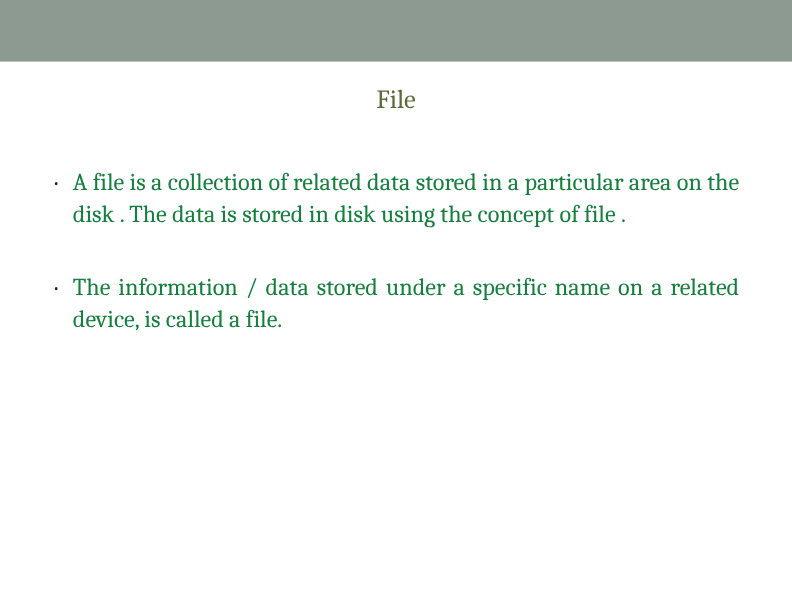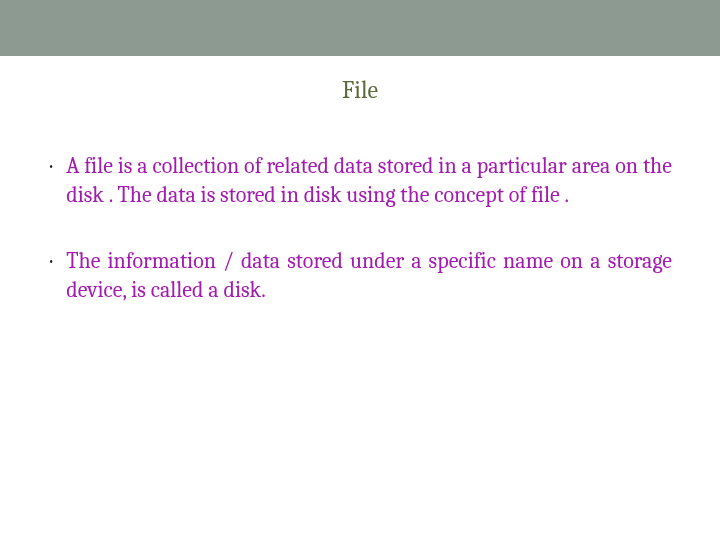--- a/index.html
+++ b/index.html
@@ -37,35 +37,35 @@
     }
     .bullet-dot {
       font-size: 14px;
       color: #1a1a1a;
       margin-right: 12px;
       margin-top: 6px;
       flex-shrink: 0;
     }
     .bullet-text {
       font-size: 22px;
-      color: #a21caf;
+      color: #15803d;
       line-height: 1.3;
       text-align: justify;
       font-family: Cambria, Georgia, serif;
     }
   </style>
 </head>
 <body>
 
 <div class="top-bar"></div>
 
 <h1 class="title">File</h1>
 
 <div class="content">
   <div class="bullet-item">
     <span class="bullet-dot">•</span>
     <span class="bullet-text">A file is a collection of related data stored in  a particular area on the disk . The data is  stored in disk using the concept of file .</span>
   </div>
   <div class="bullet-item">
     <span class="bullet-dot">•</span>
-    <span class="bullet-text">The information / data stored under a specific name on a storage device, is called a disk.</span>
+    <span class="bullet-text">The information / data stored under a specific name on a related device, is called a file.</span>
   </div>
 </div>
 
 </body></html>

